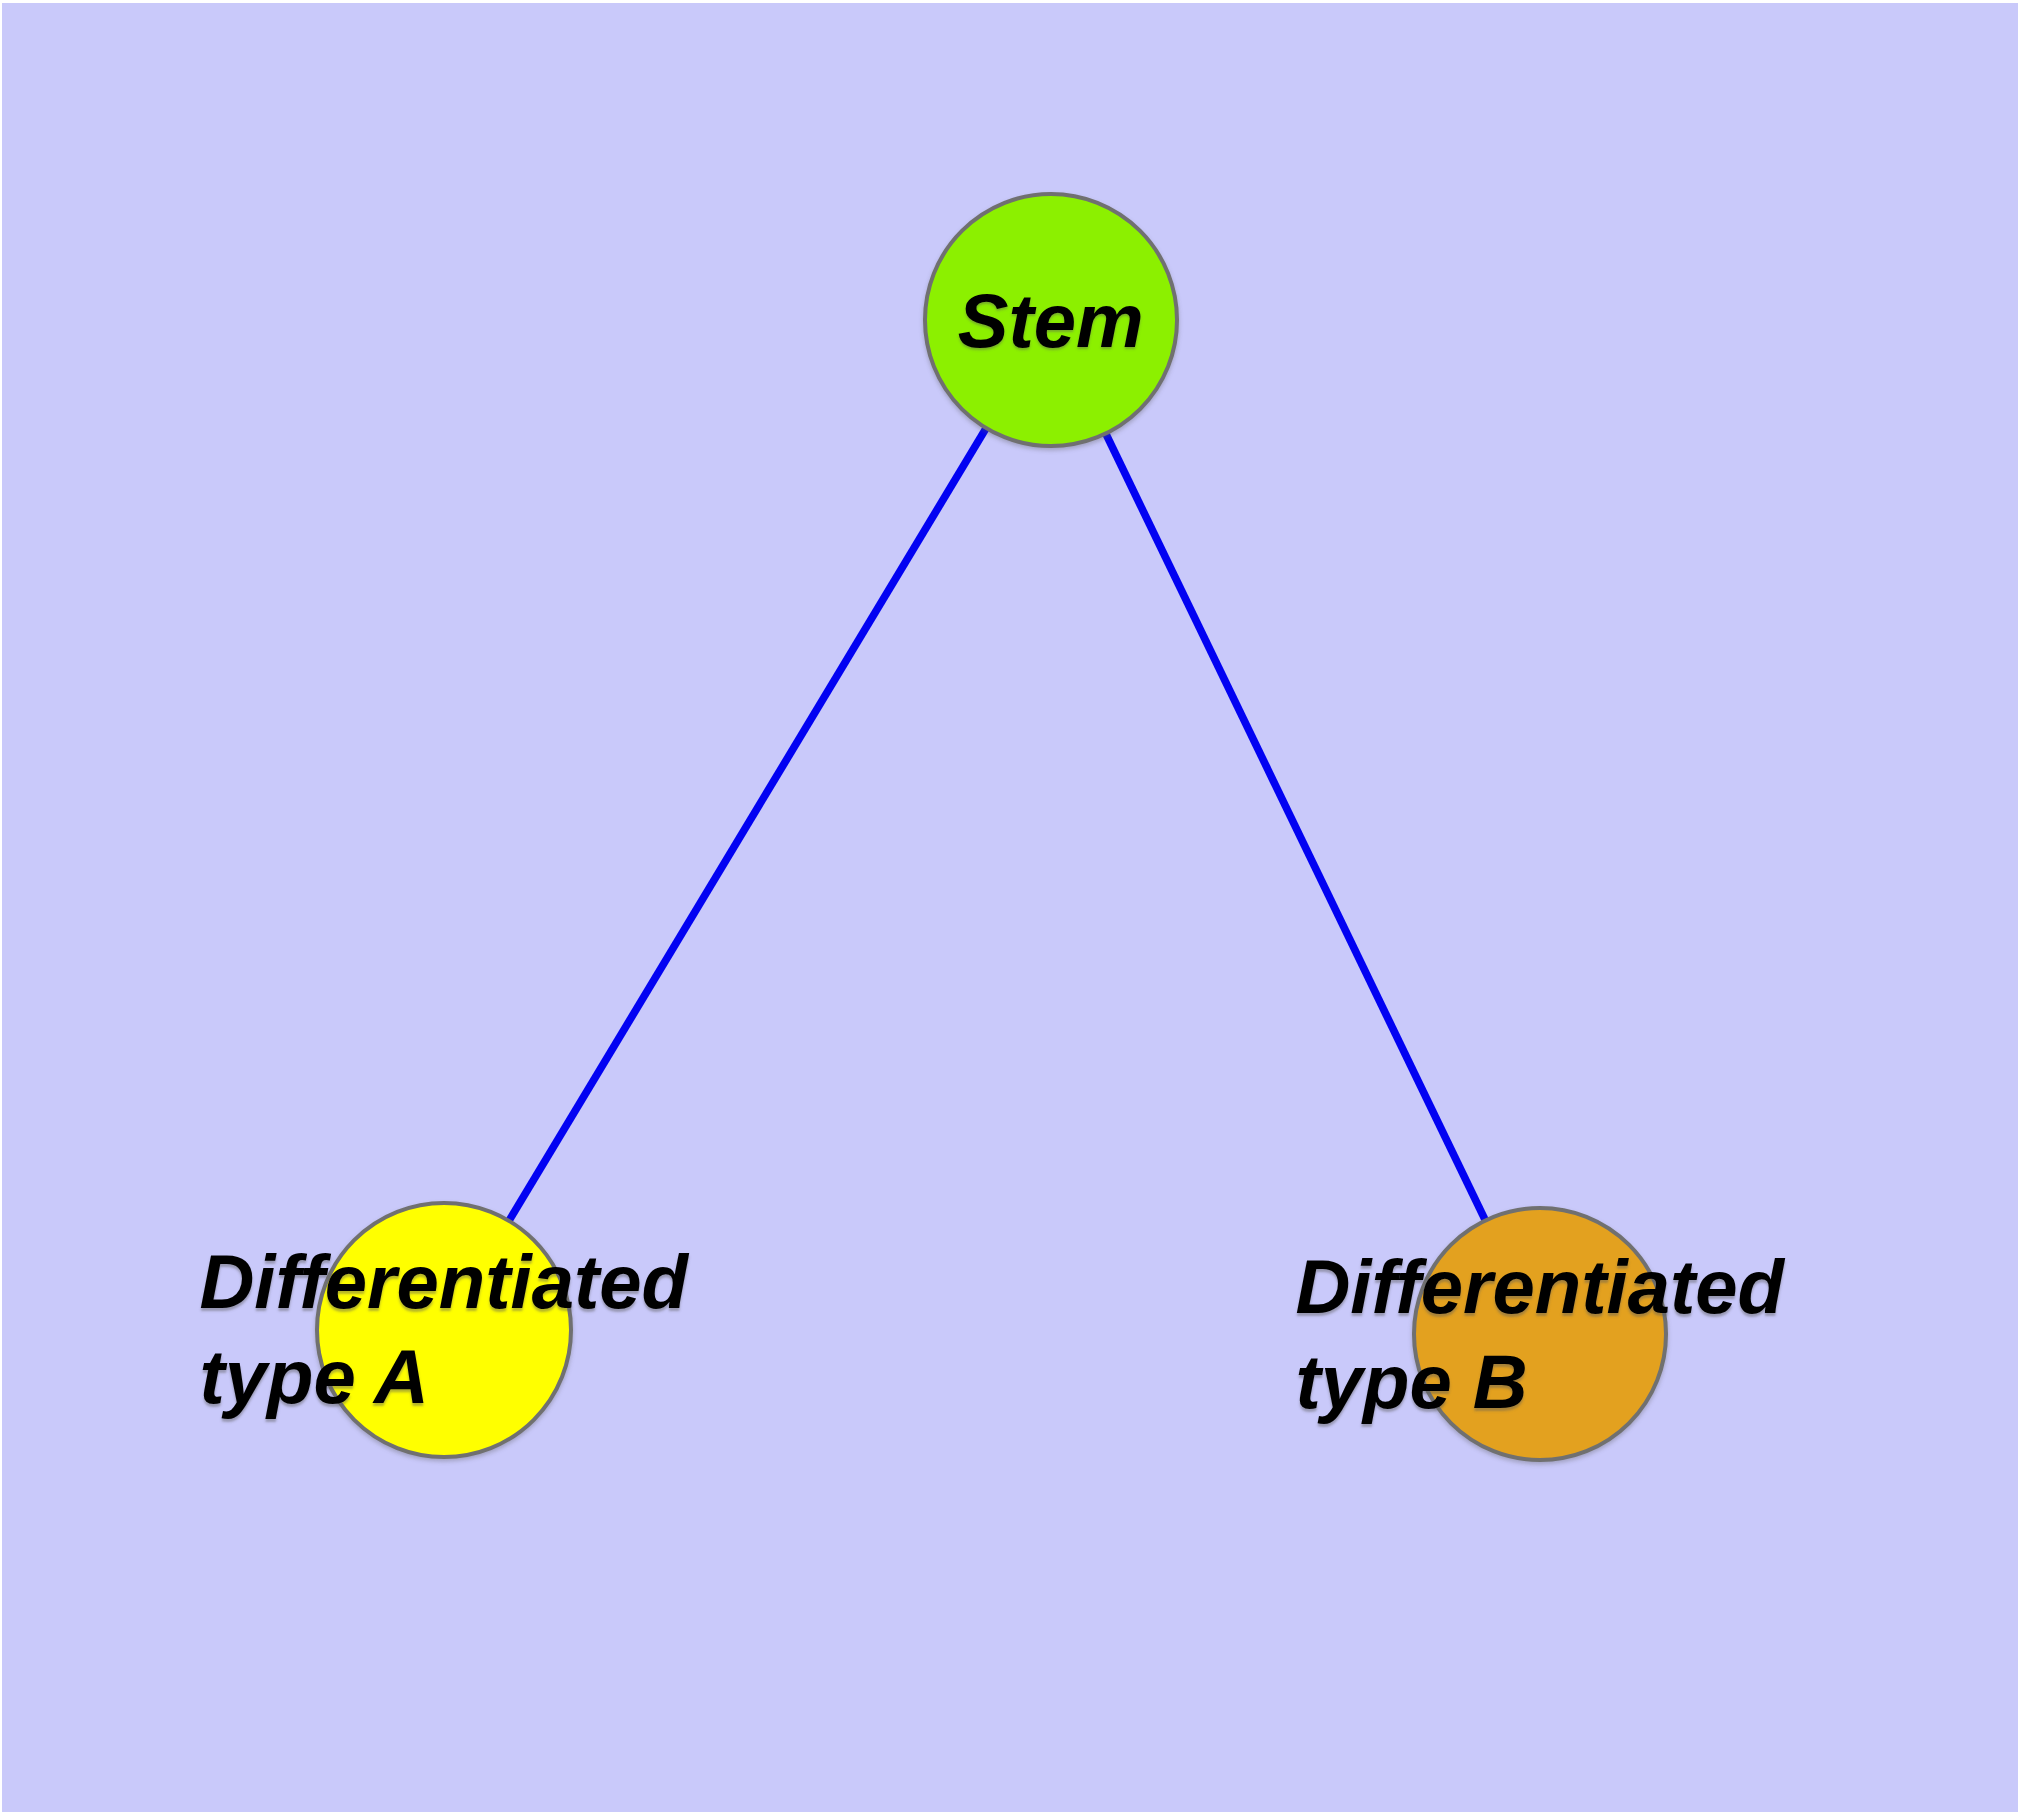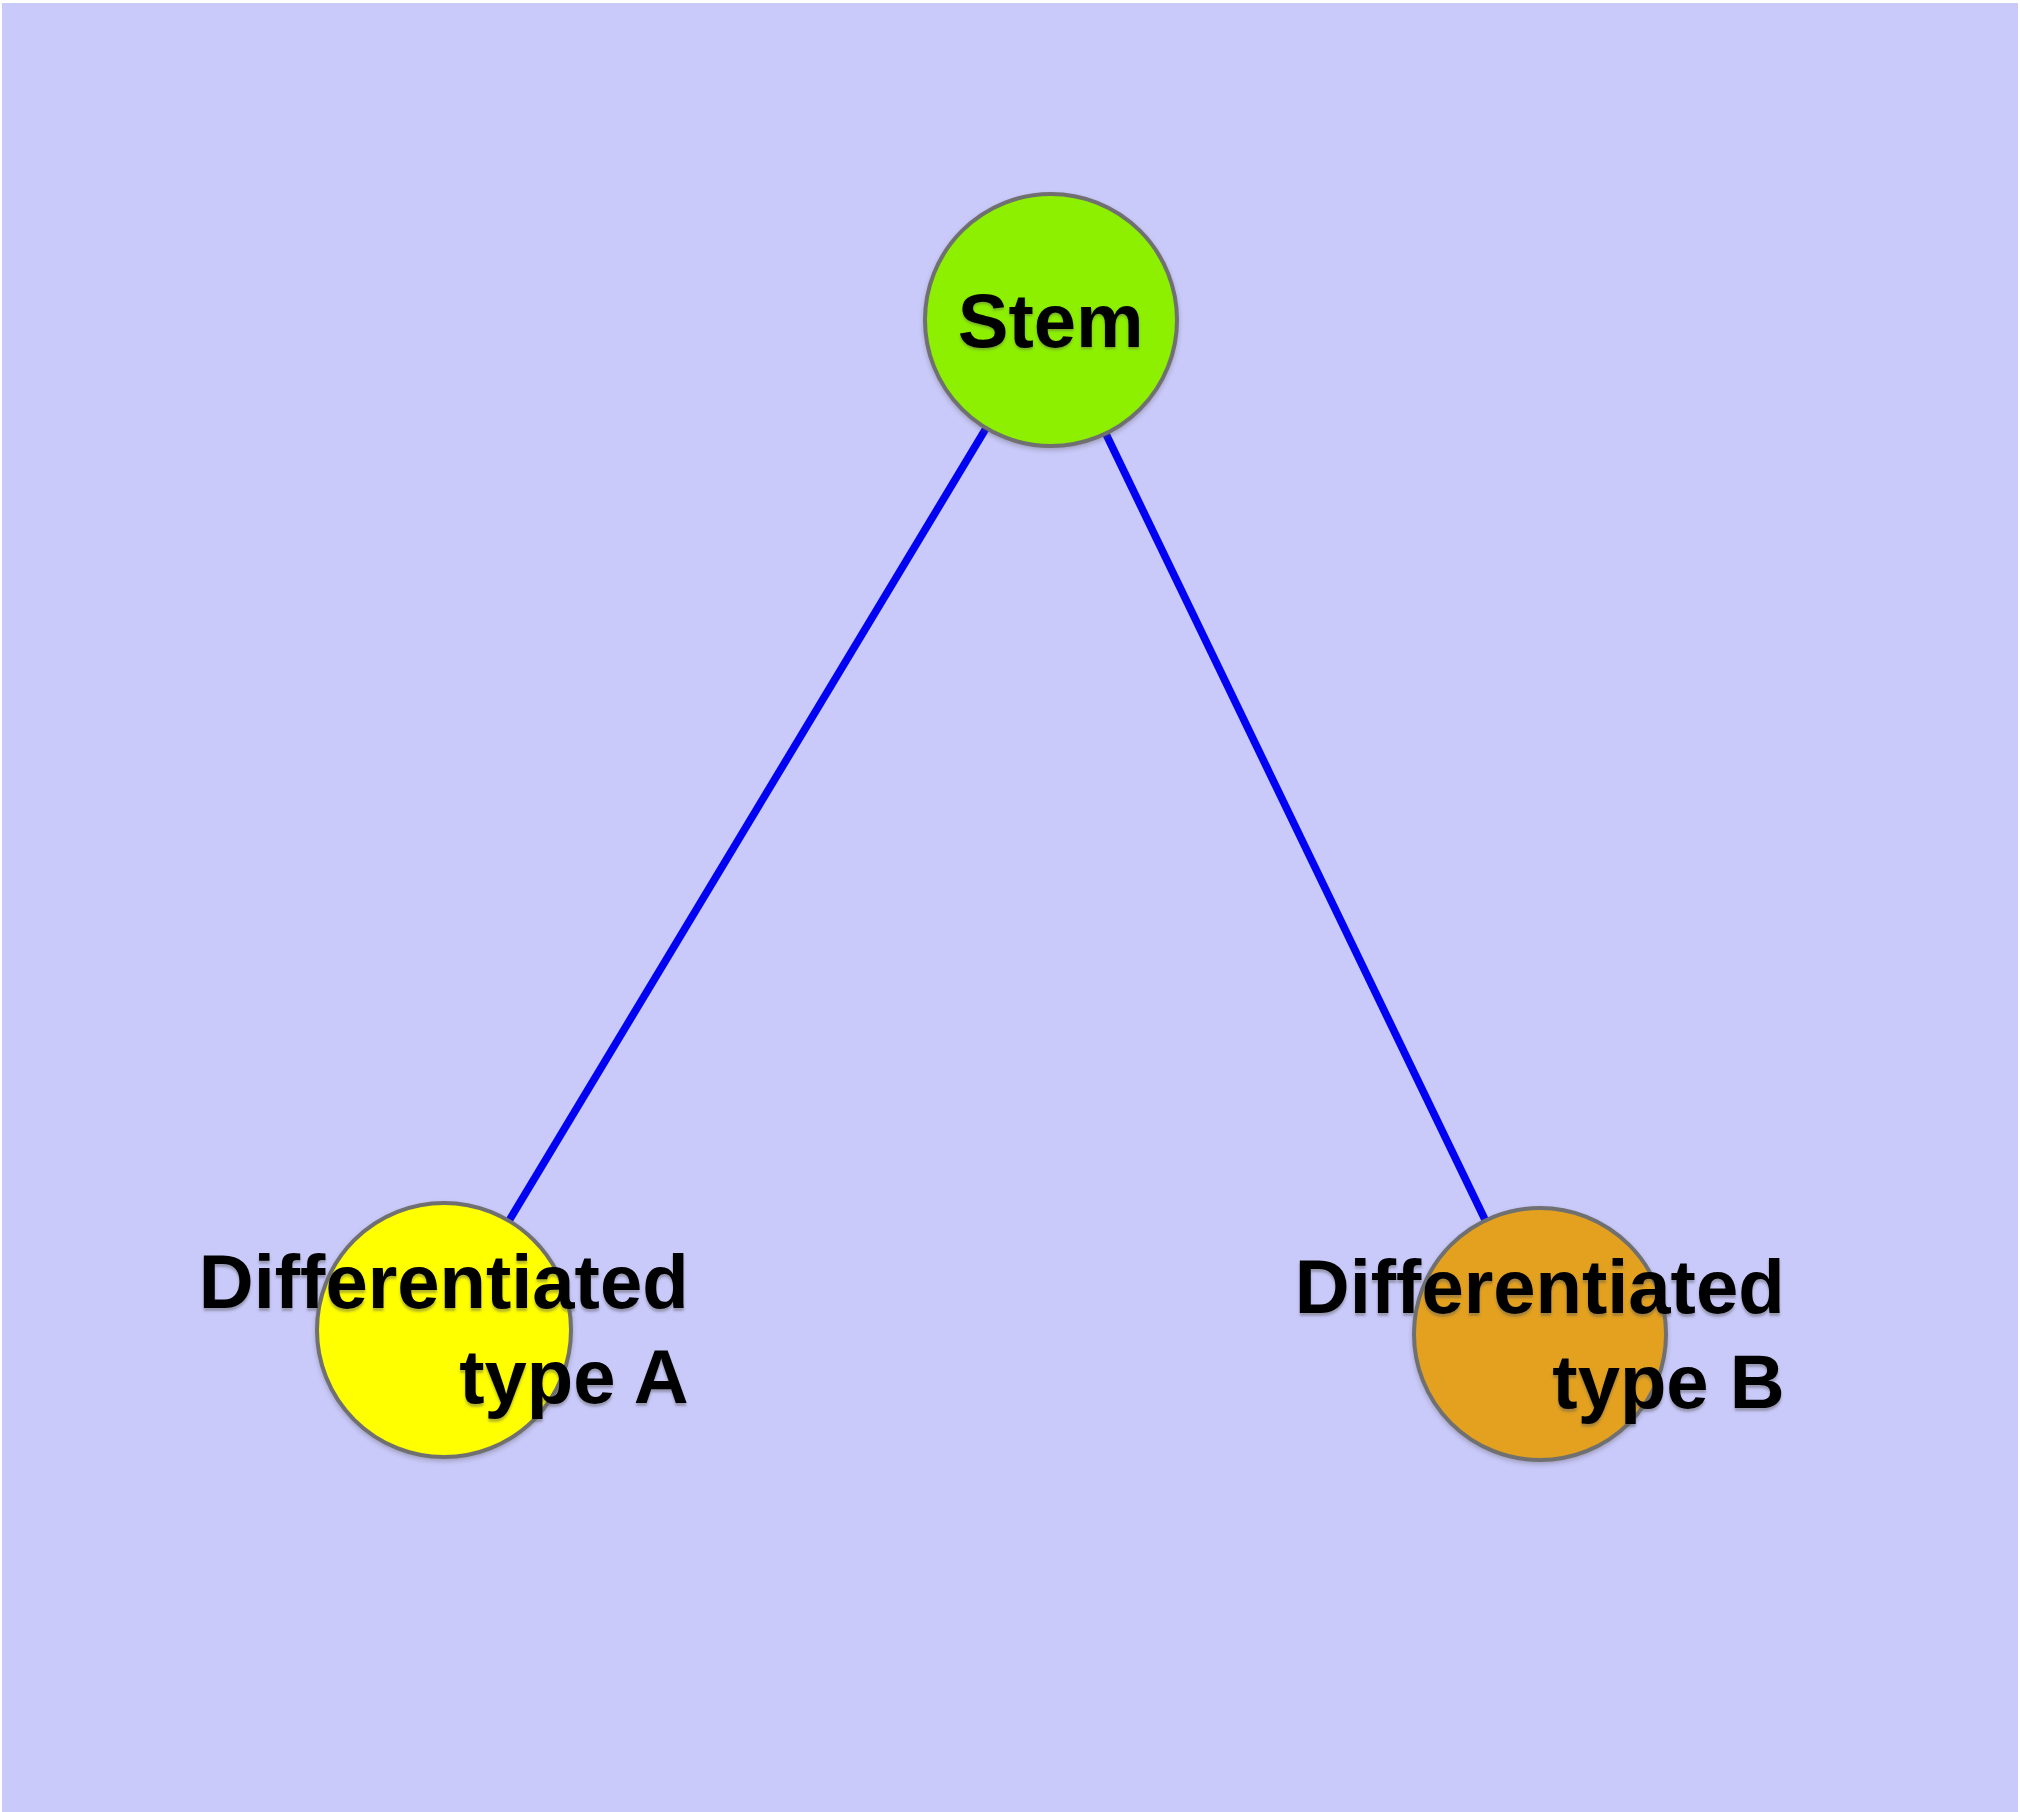--- a/index.html
+++ b/index.html
@@ -37,24 +37,25 @@
     border: 4.2px solid #707070;
     box-shadow: 0 2.5px 4.2px rgba(90,90,90,0.35);
   }
   .node-label {
     position: absolute;
     transform: translate(-50%, -50%);
     color: #000000;
     font-weight: bold;
     font-size: 76px;
     line-height: 95px;
-    text-align: right;
+    text-align: left;
     white-space: pre-line;
     text-shadow: 0 2.5px 2.5px rgba(90,90,90,0.45);
     pointer-events: none;
+    font-style: italic;
   }
 </style>
 </head>
 <body>
 
 <div id="stage">
   <div id="canvas" style="background: rgb(201, 201, 250);">
 
     <svg id="edge-layer" xmlns="http://www.w3.org/2000/svg" viewBox="0 0 2379 2134" width="2016" height="1809">
       <line x1="1238" y1="374" x2="521" y2="1565" stroke="#0202F2" stroke-width="9"></line>

